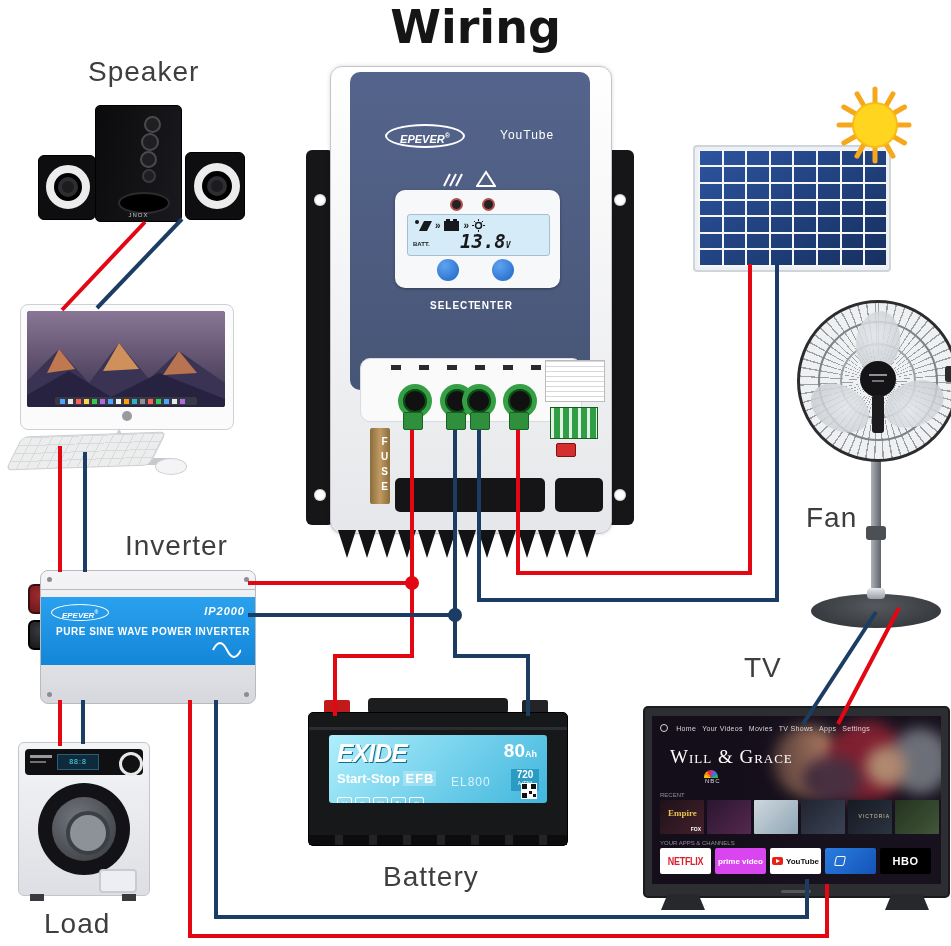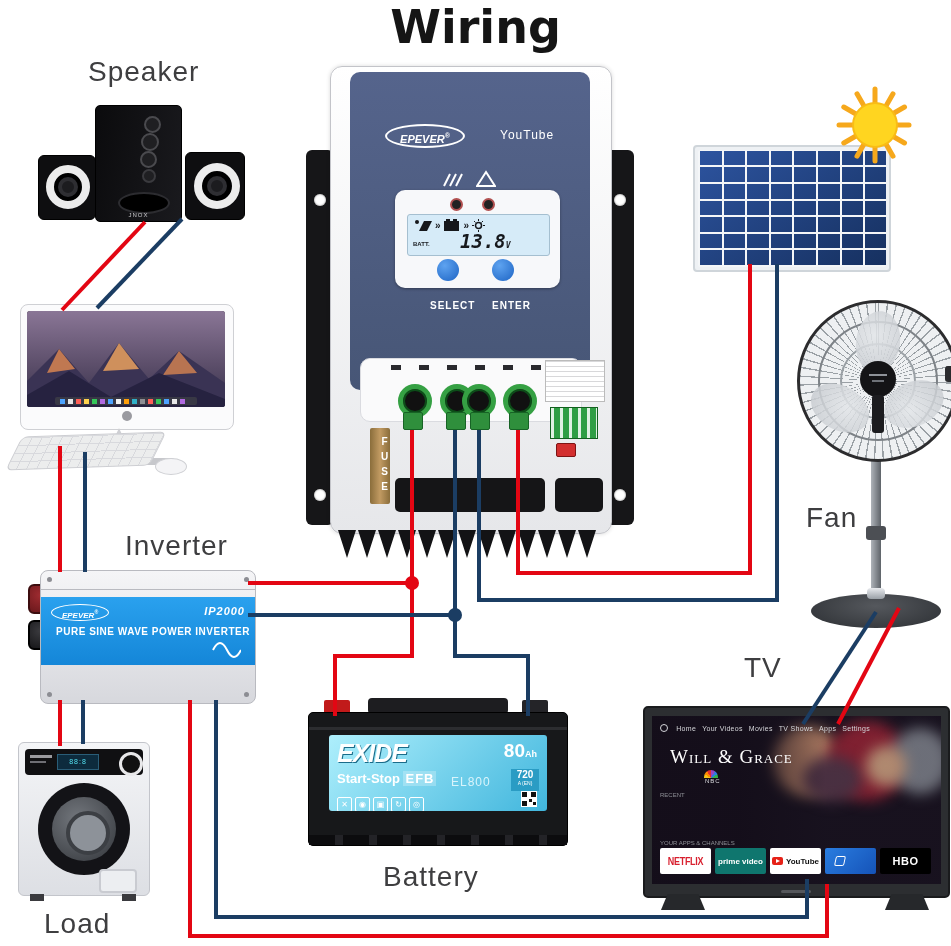--- a/index.html
+++ b/index.html
@@ -199,21 +199,21 @@
                 </g>
               </svg>
           </div>
           <div class="abs" style="left:5px;top:26px;font-size:6px;font-weight:bold;">BATT.</div>
           <div class="abs" style="left:52px;top:15px;font-size:19px;font-weight:bold;font-style:italic;font-family:'DejaVu Sans Mono',monospace;"><span>13.8</span><span style="font-size:8px;">V</span></div>
         </div>
         <div class="btn-blue" style="left:42px;top:69px;"></div>
         <div class="btn-blue" style="left:97px;top:69px;"></div>
       </div>
       <div class="ctl-txt" style="left:80px;top:228px;">SELECT</div>
-      <div class="ctl-txt" style="left:142px;top:228px;">ENTER</div>
+      <div class="ctl-txt" style="left:124px;top:228px;">ENTER</div>
     </div>
 
     <div class="abs" style="left:60px;top:296px;width:220px;height:62px;background:#fafafb;border:1px solid #dadbe0;border-radius:10px;">
       <div class="abs" style="left:30px;top:6px;width:160px;height:5px;background:repeating-linear-gradient(90deg,#2a2a2e 0 10px,transparent 10px 28px);"></div>
     </div>
     <div class="term" style="left:98px;top:322px;"></div>
     <div class="term" style="left:140px;top:322px;"></div>
     <div class="term" style="left:162px;top:322px;"></div>
     <div class="term" style="left:203px;top:322px;"></div>
     <div class="speclabel" style="left:245px;top:298px;width:58px;height:40px;"></div>
@@ -316,21 +316,21 @@
     <div class="abs" style="left:12px;top:152px;width:14px;height:7px;background:#3a3a3e;"></div>
     <div class="abs" style="left:104px;top:152px;width:14px;height:7px;background:#3a3a3e;"></div>
   </div>
 
   <div class="abs" style="left:308px;top:698px;width:258px;height:150px;">
     <div class="abs" style="left:60px;top:0;width:140px;height:16px;background:#1d1d20;border-radius:4px;"></div>
     <div class="abs" style="left:16px;top:2px;width:26px;height:14px;background:#c11a1a;border-radius:2px;"></div>
     <div class="abs" style="left:214px;top:2px;width:26px;height:14px;background:#242428;border-radius:2px;"></div>
     <div class="bat-body" style="left:0;top:14px;width:258px;height:132px;">
       <div class="abs" style="left:0;top:14px;width:258px;height:3px;background:#2c2d30;"></div>
-      <div class="bat-label" style="left:20px;top:22px;width:218px;height:76px;">
+      <div class="bat-label" style="left:20px;top:22px;width:218px;height:68px;">
         <div class="abs" style="left:8px;top:4px;font-size:25px;font-weight:900;font-style:italic;color:#fff;text-shadow:1px 1px 0 #1a6c8a;letter-spacing:-1px;">EXIDE</div>
         <div class="abs" style="right:10px;top:5px;font-size:19px;font-weight:bold;color:#fff;"><span>80</span><span style="font-size:9px;">Ah</span></div>
         <div class="abs" style="left:8px;top:36px;font-size:13px;font-weight:bold;color:#fff;"><span>Start-Stop</span> <span style="background:rgba(255,255,255,.25);padding:0 2px;letter-spacing:1px;">EFB</span></div>
         <div class="abs" style="left:122px;top:40px;font-size:12px;color:#d9f4fb;letter-spacing:1px;">EL800</div>
         <div class="abs" style="right:8px;top:34px;width:28px;height:22px;background:#2a9cc4;color:#fff;text-align:center;">
           <div style="font-size:10px;font-weight:bold;line-height:11px;">720</div>
           <div style="font-size:5px;line-height:6px;">A (EN)</div>
         </div>
         <div class="abs" style="left:8px;top:58px;">
           <span class="bat-icon">✕</span><span class="bat-icon">◉</span><span class="bat-icon">▣</span><span class="bat-icon">↻</span><span class="bat-icon">◎</span>
@@ -360,27 +360,40 @@
 
         <div class="tv-nav" style="left:8px;top:7px;">
           <span style="display:inline-block;width:6px;height:6px;border:1px solid #d4d5d9;border-radius:50%;position:relative;top:1px;"></span>
           <span>Home</span><span>Your Videos</span><span>Movies</span><span>TV Shows</span><span>Apps</span><span>Settings</span>
         </div>
         <div class="abs" style="left:18px;top:30px;color:#fff;font-family:'Liberation Serif',serif;font-variant:small-caps;font-size:19px;letter-spacing:1px;">Will &amp; Grace</div>
         <div class="abs" style="left:52px;top:54px;width:14px;height:8px;border-radius:8px 8px 0 0;background:conic-gradient(from -90deg at 50% 100%,#f5c518 0 30deg,#ff8a00 0 60deg,#e0302f 0 90deg,#9646c3 0 120deg,#2f7de0 0 150deg,#35b34a 0 180deg,transparent 0);"></div>
         <div class="abs" style="left:53px;top:62px;color:#d9dadf;font-size:6px;letter-spacing:1px;">NBC</div>
         <div class="abs tiny" style="left:8px;top:76px;">RECENT</div>
 
+        <div class="abs" style="left:8px;top:84px;width:276px;display:flex;gap:3px;">
+          <div class="thumb" style="background:linear-gradient(135deg,#1f1118,#43202c);">
+            <div class="abs" style="left:8px;top:8px;color:#e8c24a;font-size:9px;font-family:'Liberation Serif',serif;font-weight:bold;">Empire</div>
+            <div class="abs" style="right:3px;bottom:2px;color:#fff;font-size:5px;font-weight:bold;">FOX</div>
+          </div>
+          <div class="thumb" style="background:linear-gradient(135deg,#2a1630,#55284f);"></div>
+          <div class="thumb" style="background:linear-gradient(135deg,#cfd8de,#8fa6b5);"></div>
+          <div class="thumb" style="background:linear-gradient(135deg,#20242e,#3a4356);"></div>
+          <div class="thumb" style="background:linear-gradient(135deg,#151a22,#2c3442);">
+            <div class="abs" style="right:2px;top:13px;color:#cfc49a;font-size:5px;letter-spacing:1px;">VICTORIA</div>
+          </div>
+          <div class="thumb" style="background:linear-gradient(135deg,#24321f,#41573a);"></div>
+        </div>
 
         <div class="abs tiny" style="left:8px;top:124px;">YOUR APPS &amp; CHANNELS</div>
         <div class="abs" style="left:8px;top:132px;width:276px;display:flex;gap:4px;">
           <div class="appt" style="background:#fff;">
             <span style="color:#d8202f;font-weight:900;font-size:9px;letter-spacing:-.3px;transform:scaleY(1.25);">NETFLIX</span>
           </div>
-          <div class="appt" style="background:#0f766e;">
+          <div class="appt" style="background:#d946ef;">
             <span style="color:#fff;font-size:8px;font-weight:bold;">prime video</span>
           </div>
           <div class="appt" style="background:#fff;gap:3px;">
             <span style="width:11px;height:8px;background:#e62117;border-radius:2px;display:inline-block;position:relative;">
                 <span style="position:absolute;left:4px;top:2px;width:0;height:0;border-left:4px solid #fff;border-top:2px solid transparent;border-bottom:2px solid transparent;"></span>
               </span>
             <span style="color:#111;font-size:8px;font-weight:bold;">YouTube</span>
           </div>
           <div class="appt" style="background:linear-gradient(135deg,#2a7de0,#1553b8);gap:3px;">
             <span style="width:8px;height:8px;border:1px solid #fff;border-radius:2px;display:inline-block;transform:skewX(-12deg);"></span>

